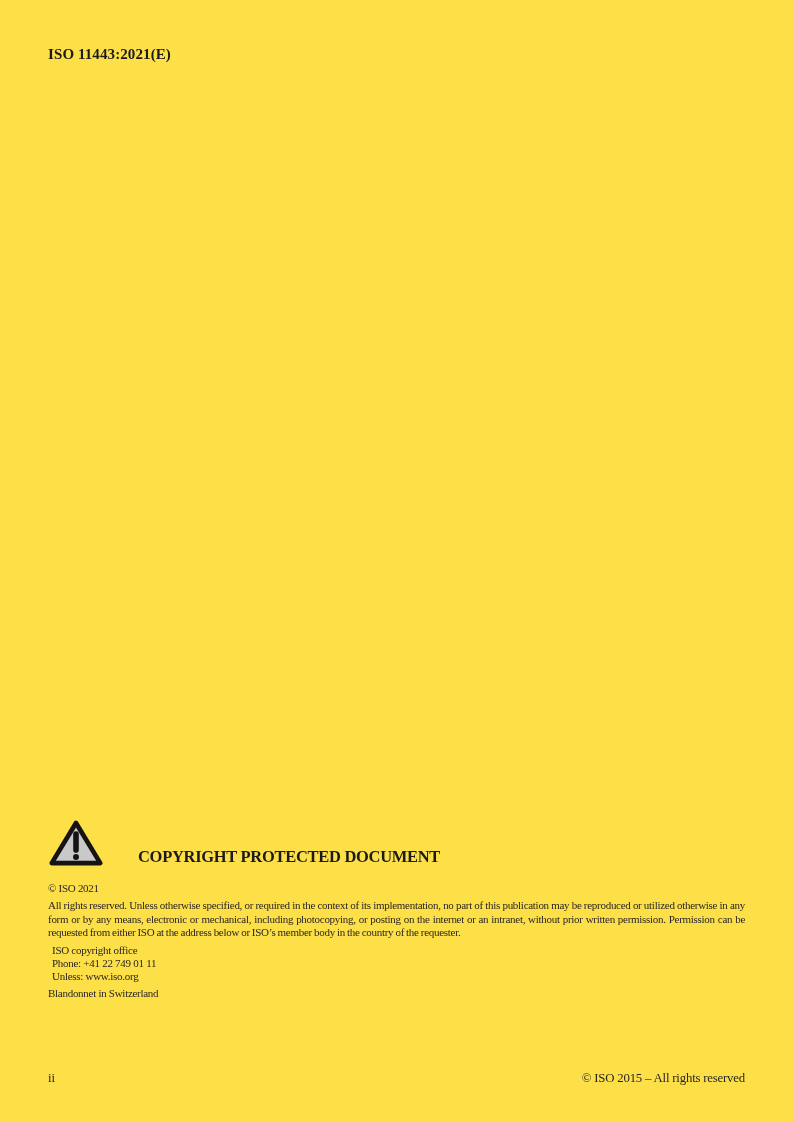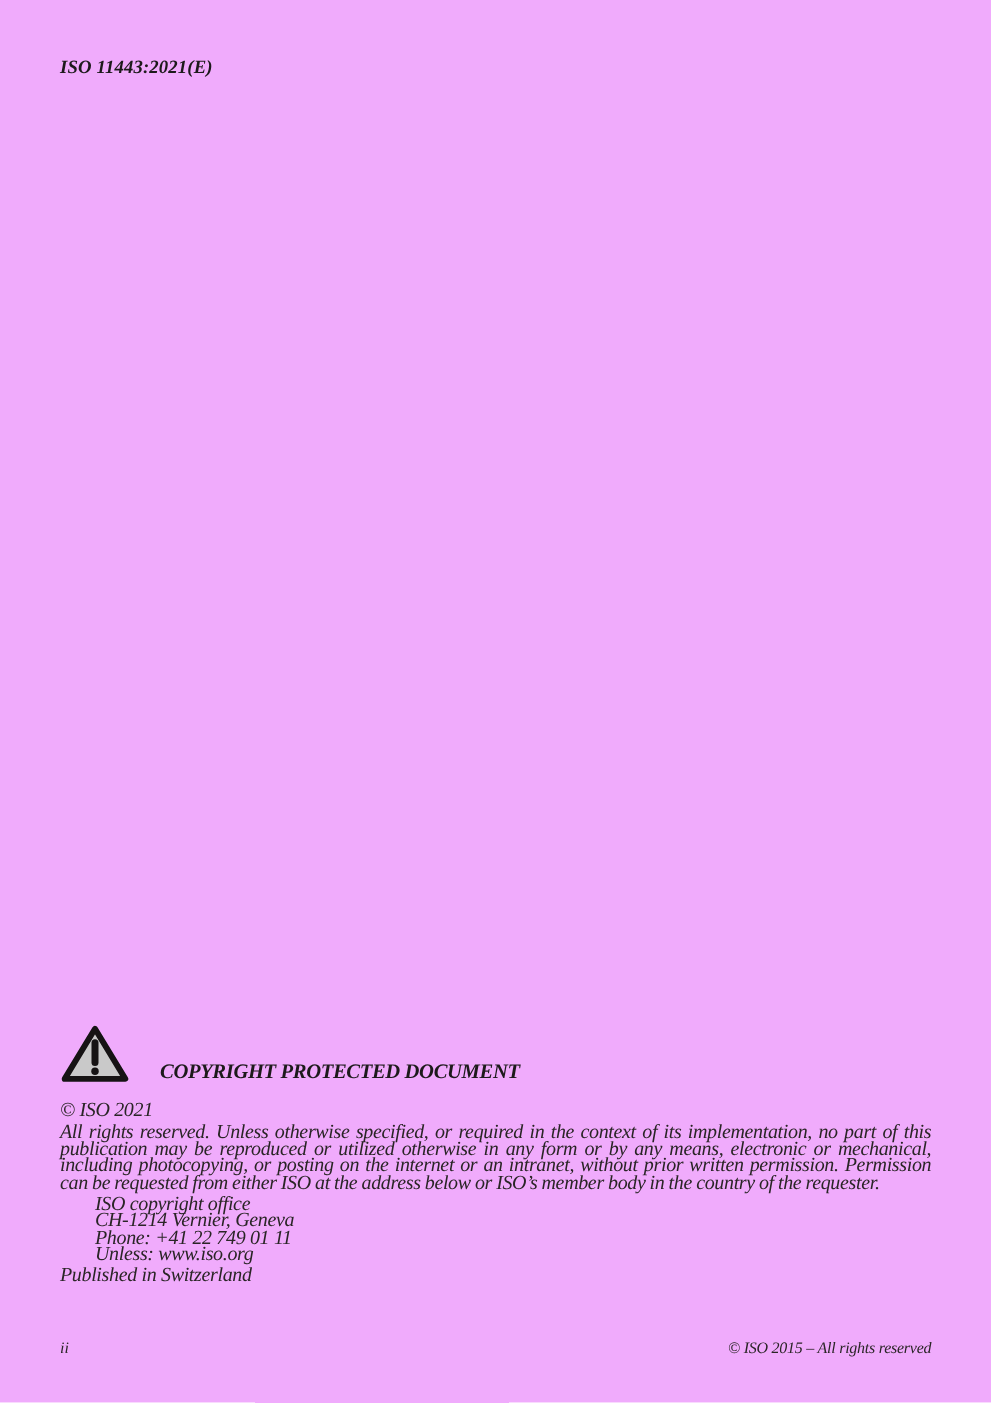--- a/index.html
+++ b/index.html
@@ -3,24 +3,23 @@
 <meta charset="utf-8">
 <style>
   * { margin: 0; padding: 0; box-sizing: border-box; }
   html, body { background: #ffffff; }
   body { font-family: "Liberation Serif", serif; }
 
   .page {
     position: relative;
     width: 793px;
     height: 1122px;
-    background: #f0abfc;
+    background: #fde047;
     overflow: hidden;
     color: #231f20;
-    font-style: italic;
   }
 
   .doc-header {
     position: absolute;
     left: 48px;
     top: 46px;
     font-size: 15px;
     font-weight: bold;
     color: #1d1a1b;
     letter-spacing: 0.1px;
@@ -29,59 +28,59 @@
   .copyright-block {
     position: absolute;
     left: 48px;
     top: 819px;
     width: 697px;
   }
 
   .cpd-row {
     display: flex;
     align-items: flex-end;
-    gap: 24px;
+    gap: 34px;
   }
 
   .warning-icon {
     width: 56px;
     height: 49px;
     flex: 0 0 auto;
   }
 
   .cpd-heading {
     font-size: 16.5px;
     font-weight: bold;
     color: #1d1a1b;
     letter-spacing: -0.3px;
     line-height: 1;
     padding-bottom: 3px;
     white-space: nowrap;
   }
 
   .small-text {
-    font-size: 16px;
+    font-size: 11px;
     letter-spacing: -0.28px;
     line-height: 13.4px;
     color: #2a2526;
   }
 
   .copyright-line {
     margin-top: 14px;
   }
 
   .body-para {
     margin-top: 4px;
     text-align: justify;
     word-spacing: -0.4px;
   }
 
   .address-block {
     margin-top: 4px;
-    margin-left: 28px;
+    margin-left: 4px;
   }
 
   .published-line {
     margin-top: 3px;
   }
 
   .footer-pagenum {
     position: absolute;
     left: 48px;
     top: 1071px;
@@ -116,26 +115,25 @@
       </svg>
       <div class="cpd-heading">COPYRIGHT PROTECTED DOCUMENT</div>
     </div>
 
     <div class="small-text copyright-line">©  ISO 2021</div>
 
     <div class="small-text body-para">All rights reserved. Unless otherwise specified, or required in the context of its implementation, no part of this publication may be reproduced or utilized otherwise in any form or by any means, electronic or mechanical, including photocopying, or posting on the internet or an intranet, without prior written permission. Permission can be requested from either ISO at the address below or ISO’s member body in the country of the requester.</div>
 
     <div class="address-block">
       <div class="small-text">ISO copyright office</div>
-      <div class="small-text">CH-1214 Vernier, Geneva</div>
       <div class="small-text">Phone: +41 22 749 01 11</div>
       <div class="small-text">Unless: www.iso.org</div>
     </div>
 
-    <div class="small-text published-line">Published in Switzerland</div>
+    <div class="small-text published-line">Blandonnet in Switzerland</div>
 
   </div>
 
   <div class="footer-pagenum">ii</div>
 
   <div class="footer-copyright">© ISO 2015 – All rights reserved</div>
 
 </div>
 
 </body></html>

